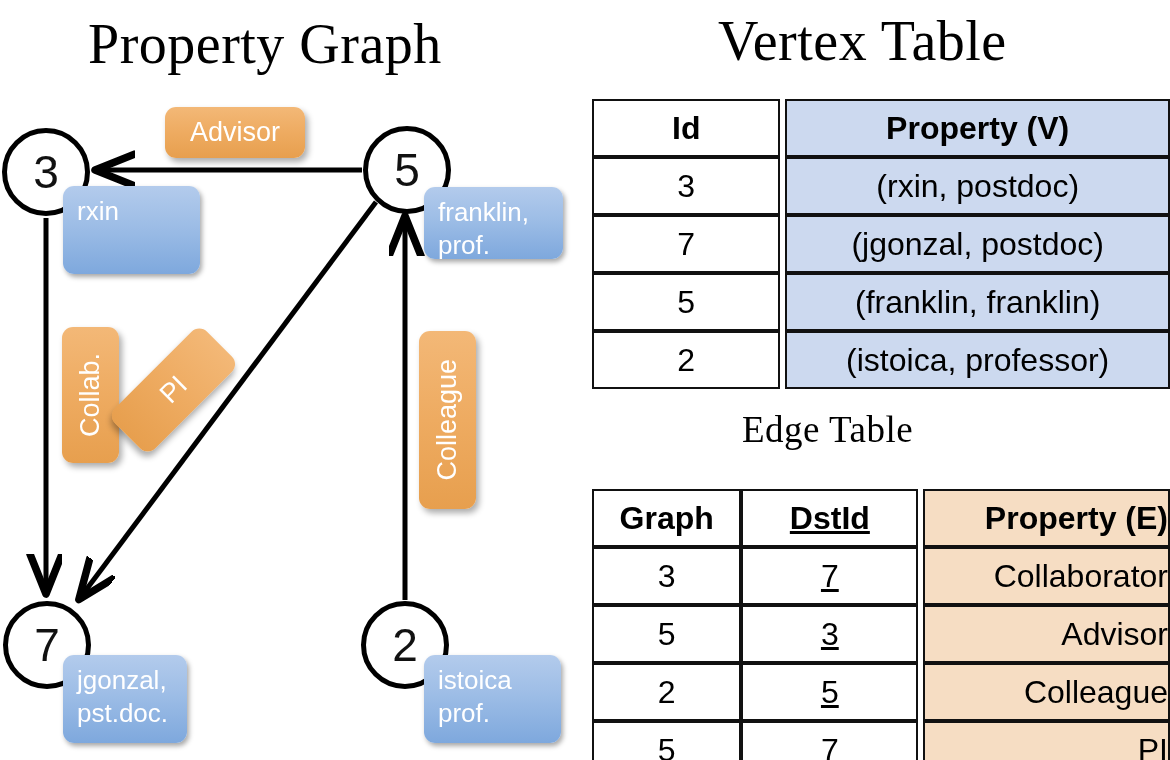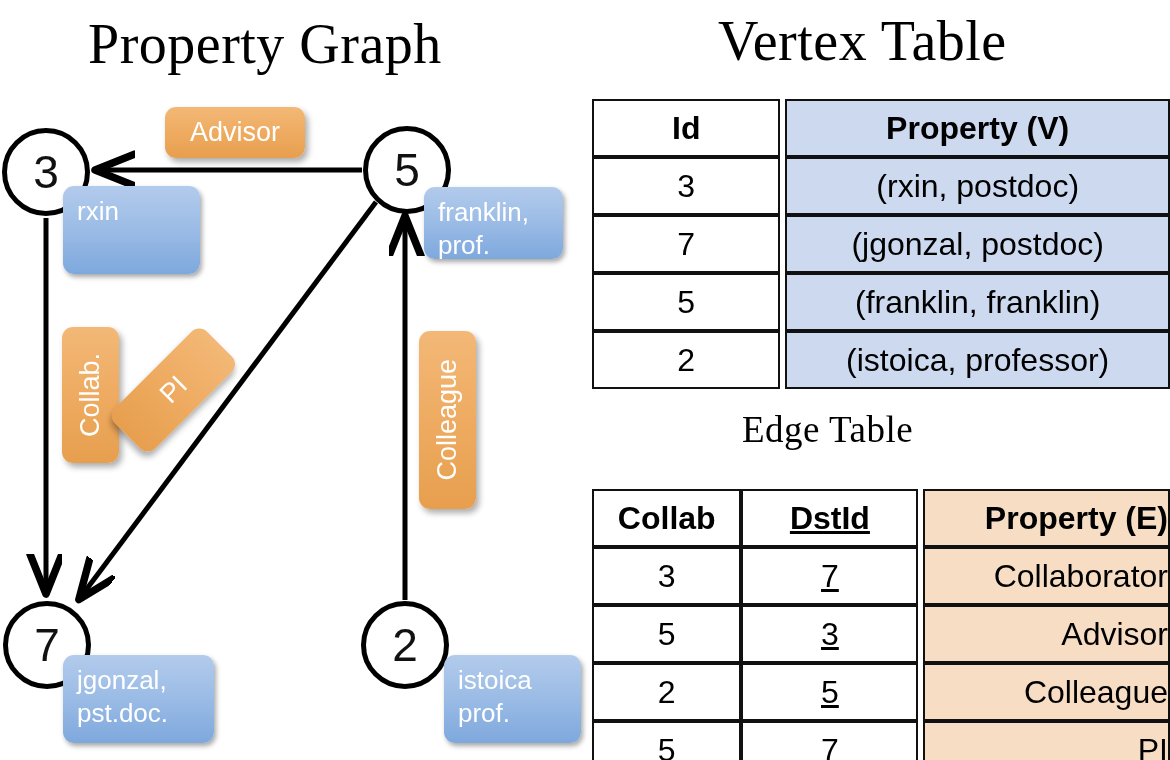--- a/index.html
+++ b/index.html
@@ -134,22 +134,22 @@
 
   
   #node-3 { left: 2px;   top: 128px; }
   #node-5 { left: 363px; top: 126px; }
   #node-7 { left: 3px;   top: 601px; }
   #node-2 { left: 361px; top: 601px; }
 
   
   #prop-rxin     { left: 63px;  top: 186px; width: 137px; height: 88px; }
   #prop-franklin { left: 424px; top: 187px; width: 139px; height: 72px; }
-  #prop-jgonzal  { left: 63px;  top: 655px; width: 151px; height: 88px; }
-  #prop-istoica  { left: 444px; top: 655px; width: 137px; height: 88px; }
+  #prop-jgonzal  { left: 63px;  top: 655px; width: 124px; height: 88px; }
+  #prop-istoica  { left: 424px; top: 655px; width: 137px; height: 88px; }
 
   
   .tbl {
     position: absolute;
     border-collapse: separate;
     border-spacing: 0;
     font-family: "Liberation Sans", sans-serif;
     font-weight: 300;
   }
   .tbl td {
@@ -268,21 +268,21 @@
     <td class="col-id">2</td>
     <td class="spacer"></td>
     <td class="col-prop prop-v">(istoica, professor)</td>
   </tr>
 </tbody>
   </table>
 
 <table class="tbl" id="edge-table">
   <tbody>
       <tr>
-    <td class="col-src hdr">Collab</td>
+    <td class="col-src hdr">Graph</td>
     <td class="col-dst hdr">DstId</td>
     <td class="spacer"></td>
     <td class="col-prop hdr prop-e">Property (E)</td>
   </tr>
   <tr>
     <td class="col-src">3</td>
     <td class="col-dst">7</td>
     <td class="spacer"></td>
     <td class="col-prop prop-e">Collaborator</td>
   </tr>

